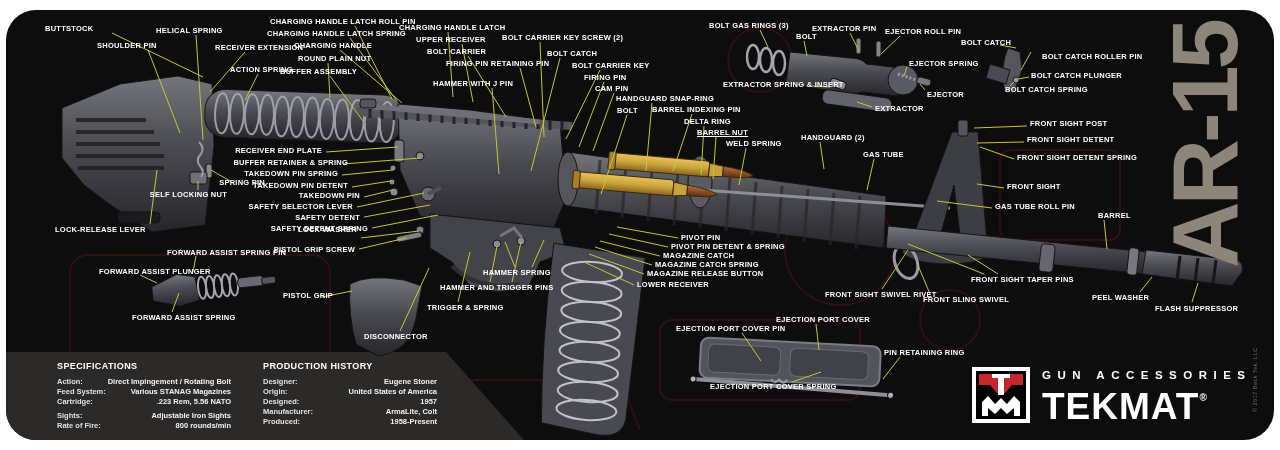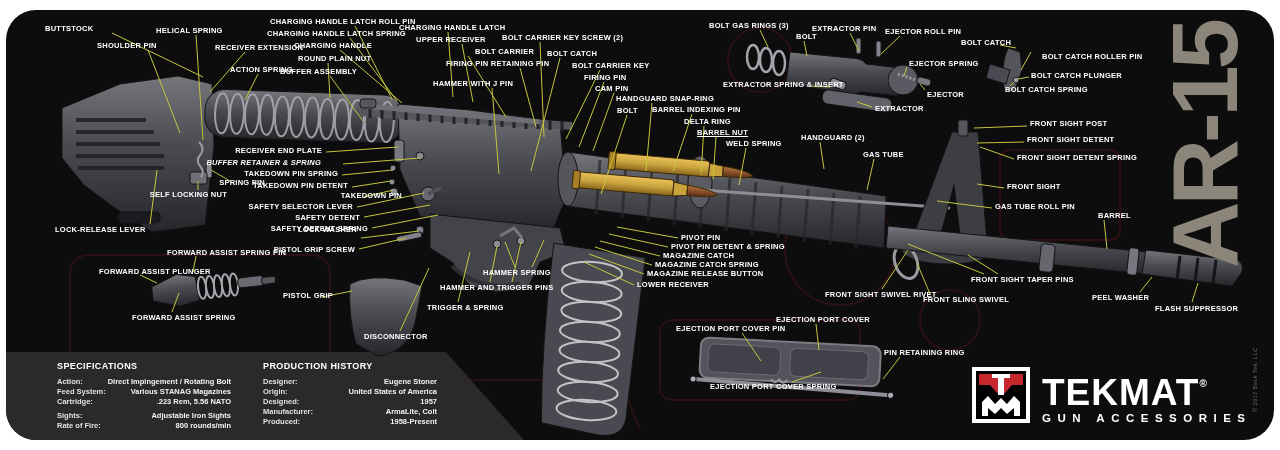--- a/index.html
+++ b/index.html
@@ -320,21 +320,21 @@
       <div class="part-label" style="top: 27px; left: 156px;">HELICAL SPRING</div>
       <div class="part-label" style="top: 44px; left: 215px;">RECEIVER EXTENSION</div>
       <div class="part-label" style="top: 66px; left: 230px;">ACTION SPRING</div>
       <div class="part-label" style="top: 18px; left: 270px;">CHARGING HANDLE LATCH ROLL PIN</div>
       <div class="part-label" style="top: 30px; left: 267px;">CHARGING HANDLE LATCH SPRING</div>
       <div class="part-label" style="top: 42px; left: 294px;">CHARGING HANDLE</div>
       <div class="part-label" style="top: 55px; left: 298px;">ROUND PLAIN NUT</div>
       <div class="part-label" style="top: 68px; left: 280px;">BUFFER ASSEMBLY</div>
       <div class="part-label" style="top: 24px; left: 399px;">CHARGING HANDLE LATCH</div>
       <div class="part-label" style="top: 36px; left: 416px;">UPPER RECEIVER</div>
-      <div class="part-label" style="top: 48px; left: 427px; margin-left: 48px;">BOLT CARRIER</div>
+      <div class="part-label" style="top: 48px; left: 427px;">BOLT CARRIER</div>
       <div class="part-label" style="top: 60px; left: 446px;">FIRING PIN RETAINING PIN</div>
       <div class="part-label" style="top: 80px; left: 433px;">HAMMER WITH J PIN</div>
       <div class="part-label" style="top: 34px; left: 502px;">BOLT CARRIER KEY SCREW (2)</div>
       <div class="part-label" style="top: 50px; left: 547px;">BOLT CATCH</div>
       <div class="part-label" style="top: 62px; left: 572px;">BOLT CARRIER KEY</div>
       <div class="part-label" style="top: 74px; left: 584px;">FIRING PIN</div>
       <div class="part-label" style="top: 85px; left: 595px;">CAM PIN</div>
       <div class="part-label" style="top: 95px; left: 616px; text-align: right;">HANDGUARD SNAP-RING</div>
       <div class="part-label" style="top: 107px; left: 617px;">BOLT</div>
       <div class="part-label" style="top: 106px; left: 652px;">BARREL INDEXING PIN</div>
@@ -360,24 +360,24 @@
       <div class="part-label" style="top: 154px; left: 1017px;">FRONT SIGHT DETENT SPRING</div>
       <div class="part-label" style="top: 183px; left: 1007px;">FRONT SIGHT</div>
       <div class="part-label" style="top: 203px; left: 995px;">GAS TUBE ROLL PIN</div>
       <div class="part-label" style="top: 212px; left: 1098px;">BARREL</div>
       <div class="part-label" style="top: 276px; left: 971px;">FRONT SIGHT TAPER PINS</div>
       <div class="part-label" style="top: 291px; left: 825px;">FRONT SIGHT SWIVEL RIVET</div>
       <div class="part-label" style="top: 296px; left: 923px;">FRONT SLING SWIVEL</div>
       <div class="part-label" style="top: 294px; left: 1092px;">PEEL WASHER</div>
       <div class="part-label" style="top: 305px; left: 1155px;">FLASH SUPPRESSOR</div>
       <div class="part-label" style="top: 147px; right: 958px;">RECEIVER END PLATE</div>
-      <div class="part-label" style="top: 159px; right: 959px; font-style: italic;">BUFFER RETAINER &amp; SPRING</div>
+      <div class="part-label" style="top: 159px; right: 932px;">BUFFER RETAINER &amp; SPRING</div>
       <div class="part-label" style="top: 170px; right: 942px;">TAKEDOWN PIN SPRING</div>
       <div class="part-label" style="top: 182px; right: 932px;">TAKEDOWN PIN DETENT</div>
-      <div class="part-label" style="top: 192px; right: 878px;">TAKEDOWN PIN</div>
+      <div class="part-label" style="top: 192px; right: 920px;">TAKEDOWN PIN</div>
       <div class="part-label" style="top: 203px; right: 927px;">SAFETY SELECTOR LEVER</div>
       <div class="part-label" style="top: 214px; right: 920px;">SAFETY DETENT</div>
       <div class="part-label" style="top: 225px; right: 912px;">SAFETY DETENT SPRING</div>
       <div class="part-label" style="top: 226px; right: 923px; margin-left: 40px;">LOCK WASHER</div>
       <div class="part-label" style="top: 246px; right: 925px;">PISTOL GRIP SCREW</div>
       <div class="part-label" style="top: 179px; right: 1015px;">SPRING PIN</div>
       <div class="part-label" style="top: 191px; right: 1053px;">SELF LOCKING NUT</div>
       <div class="part-label" style="top: 226px; left: 55px;">LOCK-RELEASE LEVER</div>
       <div class="part-label" style="top: 249px; left: 167px;">FORWARD ASSIST SPRING PIN</div>
       <div class="part-label" style="top: 268px; left: 53px; margin-left: 46px;">FORWARD ASSIST PLUNGER</div>
@@ -450,19 +450,19 @@
   </div>
 
   <div id="brand">
     <svg id="brand-emblem" viewBox="0 0 58 56">
       <rect x="2" y="2" width="54" height="52" fill="#000000" stroke="#ffffff" stroke-width="4"></rect>
       <path d="M7,7 H51 V18 L40,18 L33,26 L25,26 L18,18 H7 Z" fill="#c4282d"></path>
       <path d="M20,7 H38 V11 H32 V28 H26 V11 H20 Z" fill="#ffffff"></path>
       <path d="M10,49 V35 L16,29 L23,37 L29,31 L35,37 L42,29 L48,35 V49 H42 V41 L35,47 L29,41 L23,47 L16,41 V49 Z" fill="#ffffff"></path>
     </svg>
     <div id="brand-text">
+      <div id="brand-tagline">GUN ACCESSORIES</div>
       <div id="brand-name"><span>TEKMAT</span><sup>®</sup></div>
-      <div id="brand-tagline">GUN ACCESSORIES</div>
     </div>
   </div>
 
   <div id="copyright">© 2017 Beck Tek, LLC</div>
 </div>
 
 </body></html>

